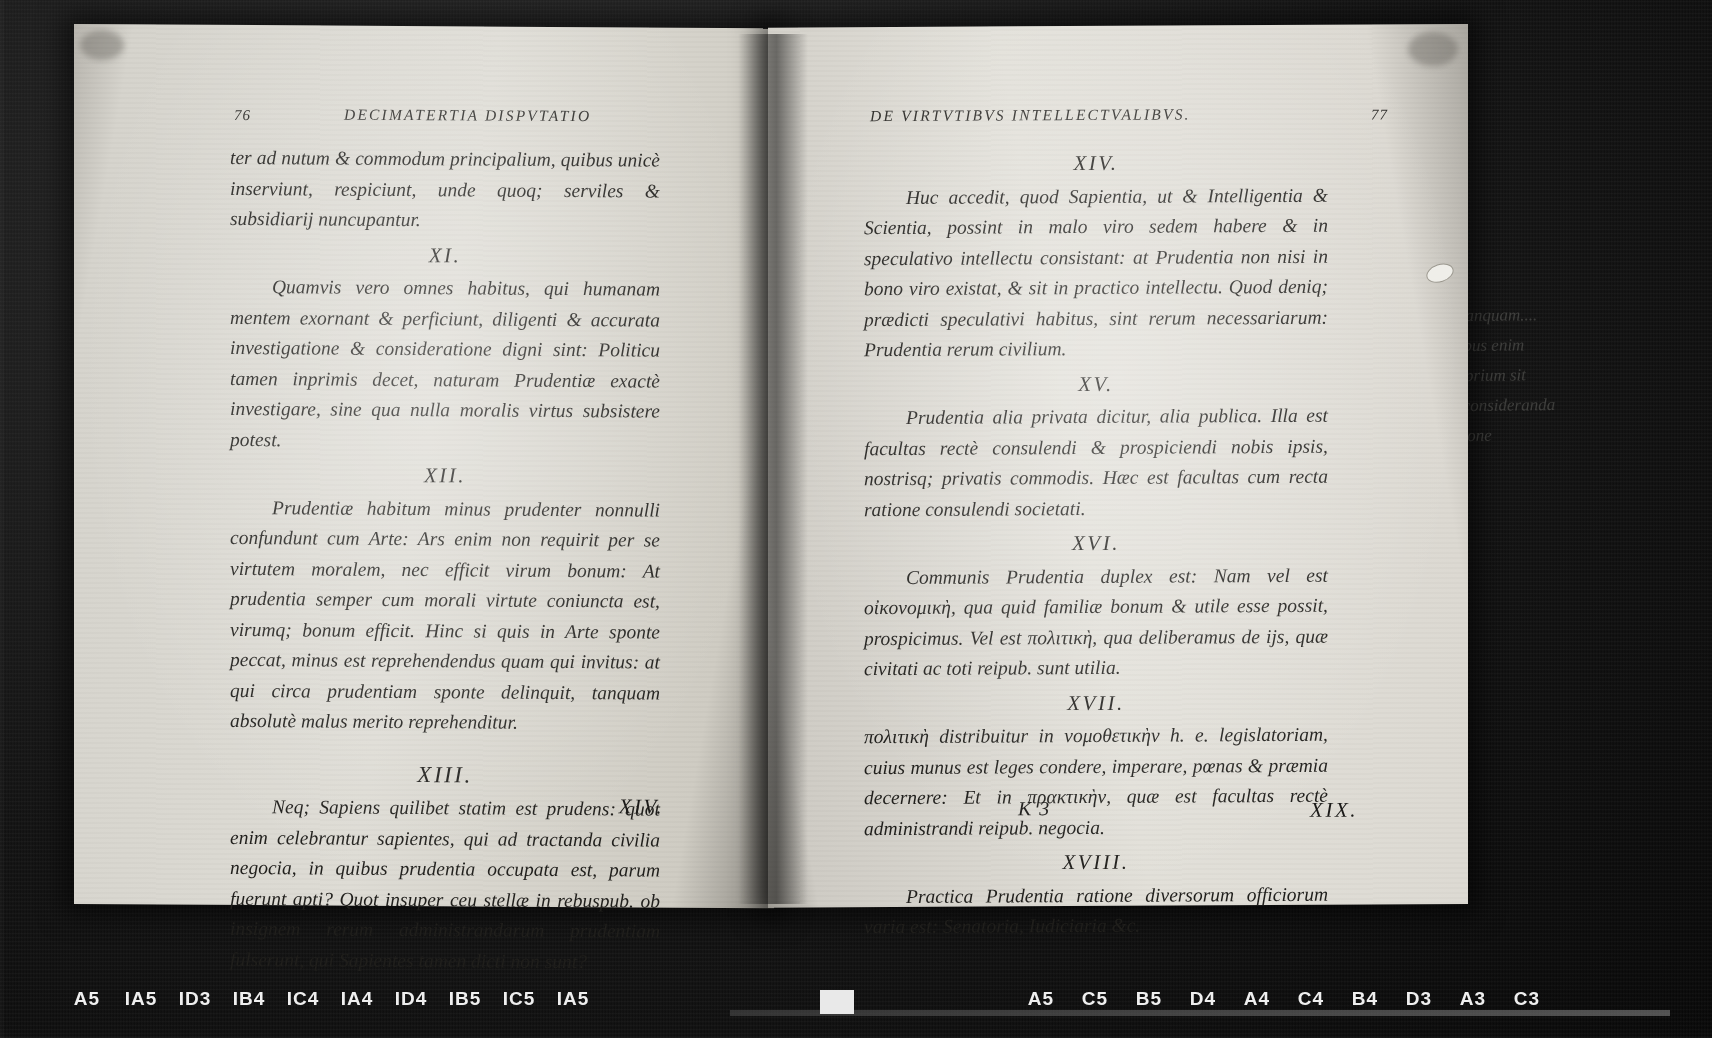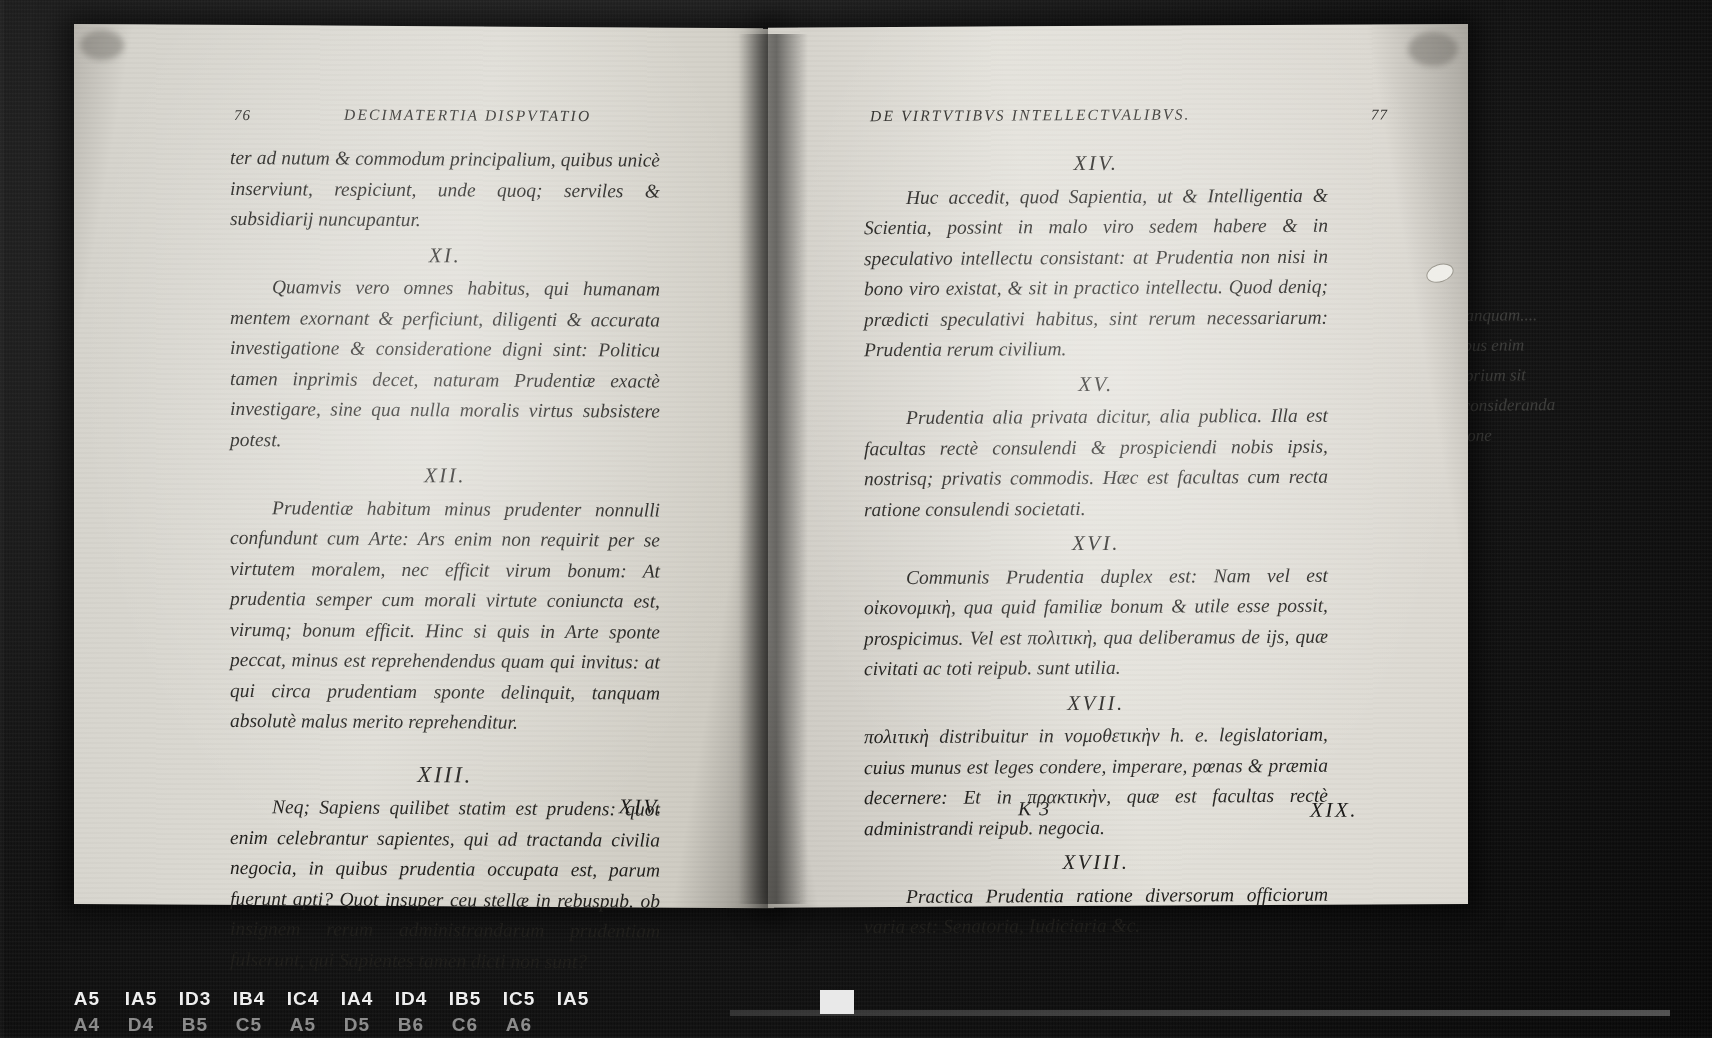--- a/index.html
+++ b/index.html
@@ -302,16 +302,16 @@
     </div>
 
     <div id="gutter"></div>
   </div>
 
   <div id="wedge">
     <div id="wedge-bar"></div>
     <div id="wedge-block"></div>
 
     <div class="wedge-row" id="wedge-left-a"><span class="wedge-cell">A5</span><span class="wedge-cell">IA5</span><span class="wedge-cell">ID3</span><span class="wedge-cell">IB4</span><span class="wedge-cell">IC4</span><span class="wedge-cell">IA4</span><span class="wedge-cell">ID4</span><span class="wedge-cell">IB5</span><span class="wedge-cell">IC5</span><span class="wedge-cell">IA5</span></div>
-    <div class="wedge-row" id="wedge-left-b"><span class="wedge-cell">A4</span><span class="wedge-cell">D4</span><span class="wedge-cell">B5</span><span class="wedge-cell">C5</span><span class="wedge-cell">A5</span><span class="wedge-cell">D5</span><span class="wedge-cell">B6</span><span class="wedge-cell">C6</span><span class="wedge-cell">A6</span></div>
+    <div class="wedge-row" id="wedge-right-a"><span class="wedge-cell">A5</span><span class="wedge-cell">C5</span><span class="wedge-cell">B5</span><span class="wedge-cell">D4</span><span class="wedge-cell">A4</span><span class="wedge-cell">C4</span><span class="wedge-cell">B4</span><span class="wedge-cell">D3</span><span class="wedge-cell">A3</span><span class="wedge-cell">C3</span></div>
   </div>
 
 </div>
 
 </body></html>

